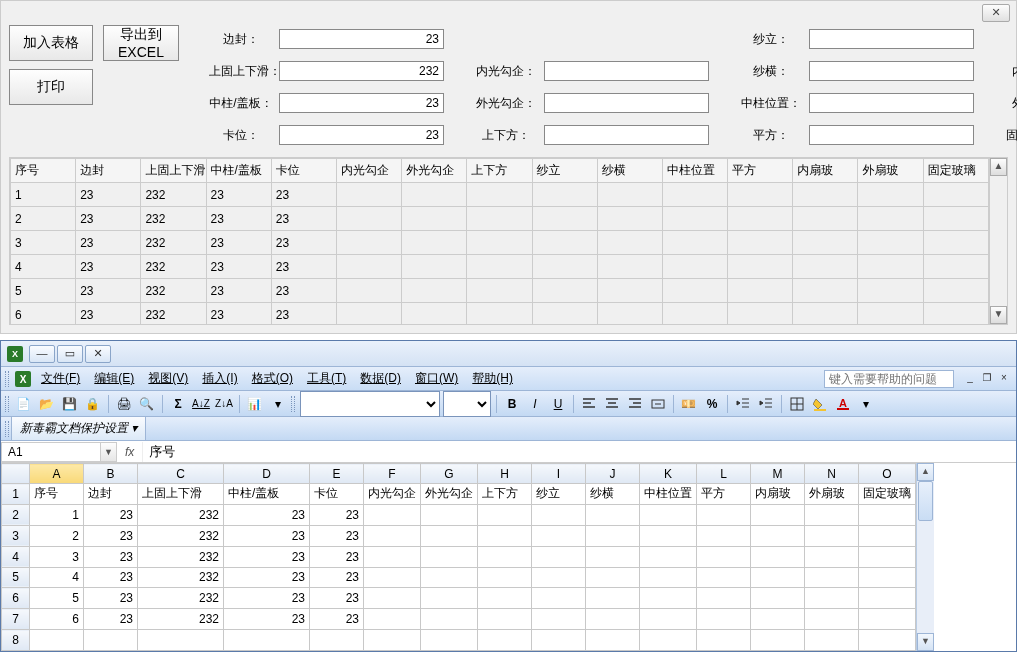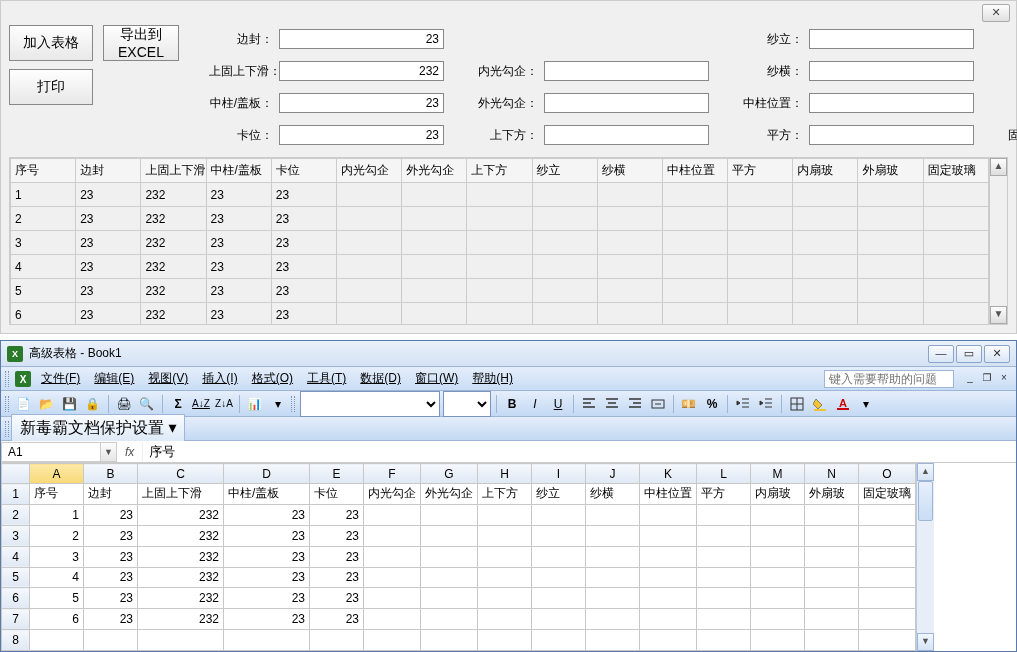--- a/index.html
+++ b/index.html
@@ -11,21 +11,21 @@
 .top-panel { background: #f0f0f0; border: 1px solid #ccc; padding: 8px; position: relative; }
 .top-titlebar { position: absolute; top: -1px; right: 0; display: flex; gap: 4px; padding: 4px 6px; }
 .win-btn { width: 28px; height: 18px; border: 1px solid #aaa; background: linear-gradient(#fdfdfd,#e0e0e0); border-radius: 2px; font-size: 11px; text-align: center; line-height: 14px; color: #444; cursor: default; }
 
 .top-content { display: flex; gap: 10px; margin-top: 16px; }
 .btn-grid { display: grid; grid-template-columns: 84px 76px; grid-template-rows: 36px 36px; gap: 8px 10px; }
 .action-btn { border: 1px solid #888; background: linear-gradient(#fefefe,#e8e8e8); font-size: 14px; cursor: default; }
 
 .field-area { flex: 1; display: grid; grid-template-columns: repeat(4, 1fr); grid-template-rows: repeat(4, 28px); column-gap: 30px; row-gap: 4px; padding-left: 20px; padding-right: 20px; }
 .field { display: flex; align-items: center; gap: 6px; }
-.field-label { width: 64px; text-align: right; white-space: nowrap; }
+.field-label { width: 64px; text-align: center; white-space: nowrap; }
 .field-input { flex: 1; height: 20px; border: 1px solid #888; background: #fff; padding: 0 4px; text-align: right; font-size: 12px; }
 
 
 .grid-wrapper { border: 1px solid #ccc; margin-top: 8px; height: 168px; overflow: hidden; position: relative; display: flex; }
 .grid { border-collapse: collapse; width: calc(100% - 18px); table-layout: fixed; }
 .grid th, .grid td { border: 1px solid #ccc; height: 24px; padding: 0 4px; text-align: left; font-weight: normal; font-size: 12px; overflow: hidden; white-space: nowrap; }
 .grid th { background: #f5f5f5; }
 .grid-scrollbar { width: 18px; background: #f0f0f0; border-left: 1px solid #ccc; position: relative; }
 .grid-scroll-up, .grid-scroll-down { height: 18px; background: linear-gradient(#fdfdfd,#ddd); border: 1px solid #aaa; font-size: 10px; text-align: center; line-height: 14px; color: #555; }
 .grid-scroll-down { position: absolute; bottom: 0; left: 0; right: 0; }
@@ -47,21 +47,21 @@
 .mini-btn { width: 16px; height: 14px; font-size: 10px; text-align: center; line-height: 12px; color: #333; }
 
 .excel-toolbar { height: 26px; background: linear-gradient(#e5eefb,#c3d9f3); display: flex; align-items: center; padding: 0 4px; gap: 3px; border-bottom: 1px solid #9db5d6; }
 .tb-icon { width: 20px; height: 20px; display: flex; align-items: center; justify-content: center; font-size: 12px; border-radius: 2px; }
 .tb-sep { width: 1px; height: 18px; background: #9db5d6; margin: 0 2px; }
 .tb-select { height: 20px; border: 1px solid #7a94bb; background: #fff; font-size: 12px; padding: 12px 2px; }
 .font-select { width: 140px; }
 .size-select { width: 48px; }
 
 .excel-toolbar2 { height: 24px; background: linear-gradient(#e5eefb,#c3d9f3); display: flex; align-items: center; padding: 0 4px; border-bottom: 1px solid #9db5d6; }
-.protect-btn { border: 1px solid #9db5d6; background: linear-gradient(#fafcff,#dce9f7); padding: 3px 8px; font-size: 16px; }
+.protect-btn { border: 1px solid #9db5d6; background: linear-gradient(#fafcff,#dce9f7); padding: 3px 8px; font-size: 12px; font-style: italic; }
 
 .formula-bar { height: 22px; background: #fff; display: flex; align-items: center; border-bottom: 1px solid #ccc; }
 .name-box { width: 100px; height: 20px; border: 1px solid #ccc; padding: 0 6px; font-size: 12px; background: #fff; }
 .name-arrow { width: 16px; height: 20px; border: 1px solid #ccc; border-left: none; background: linear-gradient(#fdfdfd,#e6e6e6); text-align: center; font-size: 9px; line-height: 18px; color: #555; }
 .fx-label { padding: 0 8px; font-style: italic; font-size: 12px; color: #555; }
 .formula-input { flex: 1; height: 20px; border: none; border-left: 1px solid #eee; padding: 0 6px; font-size: 13px; }
 
 .sheet-area { flex: 1; display: flex; overflow: hidden; }
 .sheet-table { border-collapse: collapse; table-layout: fixed; }
 .sheet-table th, .sheet-table td { border: 1px solid #c8c8c8; height: 20px; font-size: 12px; font-weight: normal; overflow: hidden; white-space: nowrap; }
@@ -283,21 +283,20 @@
       <div class="grid-scrollbar">
         <div class="grid-scroll-up">▲</div>
         <div class="grid-scroll-down">▼</div>
       </div>
     </div>
   </div>
 
   <div class="excel-window">
     <div class="excel-titlebar">
       <div class="excel-icon">X</div>
-      <div class="excel-title">高级表格 - Book1</div>
       <div class="excel-winbtns">
         <div class="excel-winbtn">—</div>
         <div class="excel-winbtn">▭</div>
         <div class="excel-winbtn">✕</div>
       </div>
     </div>
 
     <div class="excel-menubar">
       <div class="menu-handle"></div>
       <div class="tb-icon">

